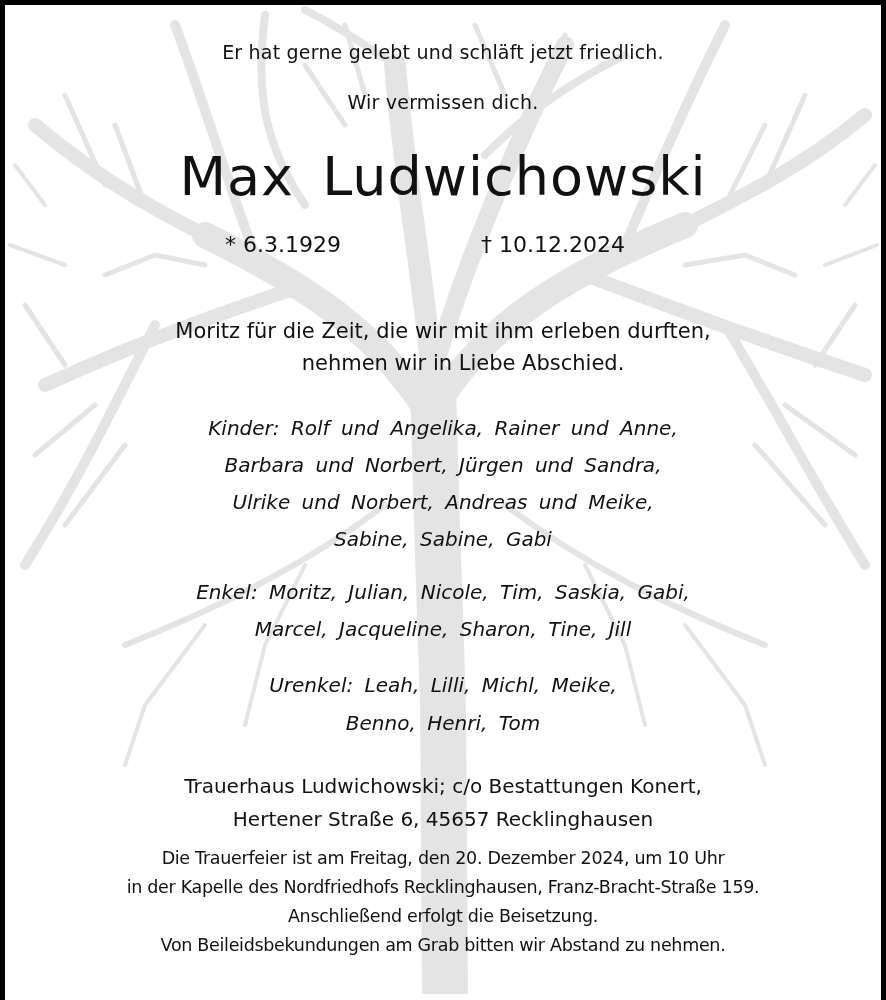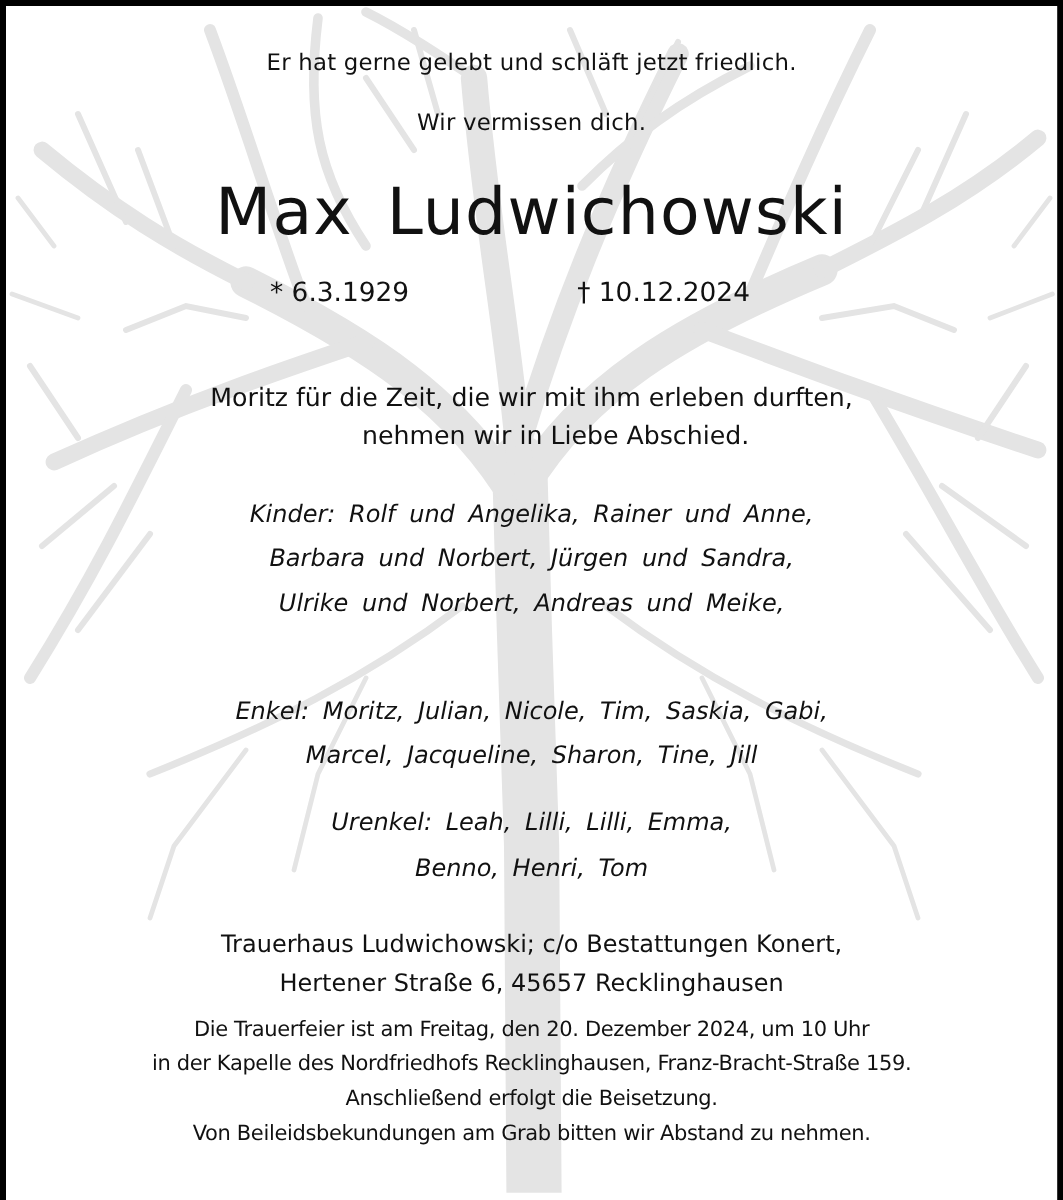--- a/index.html
+++ b/index.html
@@ -74,25 +74,26 @@
       <span style="left:220px;"><span style="position:static">*</span>&nbsp;<span style="position:static">6.3.1929</span></span>
       <span style="left:476px;"><span style="position:static">†</span>&nbsp;<span style="position:static">10.12.2024</span></span>
     </div>
 
     <div class="line thanks" style="top:314px;">Moritz für die Zeit, die wir mit ihm erleben durften,</div>
     <div class="line thanks" style="top:346px;padding-left:20px;">nehmen wir in Liebe Abschied.</div>
 
     <div class="line family" style="top:411px;">Kinder: Rolf und Angelika, Rainer und Anne,</div>
     <div class="line family" style="top:448px;">Barbara und Norbert, Jürgen und Sandra,</div>
     <div class="line family" style="top:485px;">Ulrike und Norbert, Andreas und Meike,</div>
+    <div class="line family" style="top:522px;">Sabine, Sabine, Gabi</div>
 
     <div class="line family" style="top:575px;">Enkel: Moritz, Julian, Nicole, Tim, Saskia, Gabi,</div>
     <div class="line family" style="top:612px;">Marcel, Jacqueline, Sharon, Tine, Jill</div>
 
-    <div class="line family" style="top:668px;">Urenkel: Leah, Lilli, Lilli, Emma,</div>
+    <div class="line family" style="top:668px;">Urenkel: Leah, Lilli, Michl, Meike,</div>
     <div class="line family" style="top:706px;">Benno, Henri, Tom</div>
 
     <div class="line address" style="top:769px;">Trauerhaus Ludwichowski; c/o Bestattungen Konert,</div>
     <div class="line address" style="top:802px;">Hertener Straße 6, 45657 Recklinghausen</div>
 
     <div class="line info" style="top:843px;">Die Trauerfeier ist am Freitag, den 20. Dezember 2024, um 10 Uhr</div>
     <div class="line info" style="top:872px;">in der Kapelle des Nordfriedhofs Recklinghausen, Franz-Bracht-Straße 159.</div>
     <div class="line info" style="top:901px;">Anschließend erfolgt die Beisetzung.</div>
     <div class="line info" style="top:930px;">Von Beileidsbekundungen am Grab bitten wir Abstand zu nehmen.</div>
   </div>

